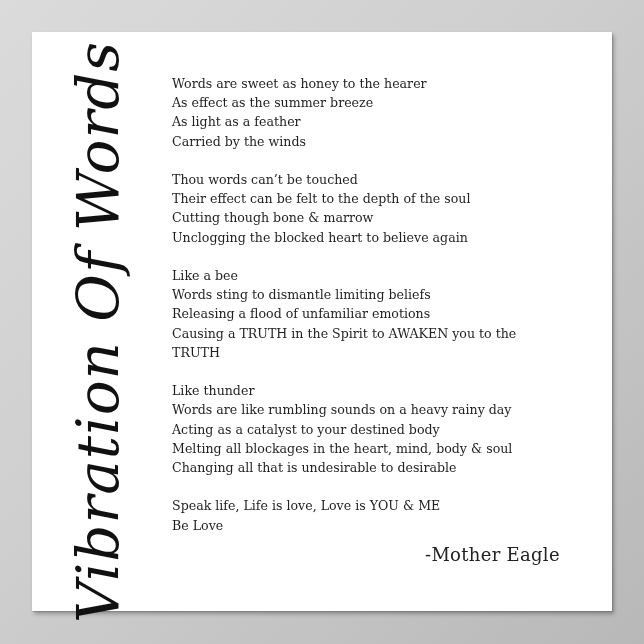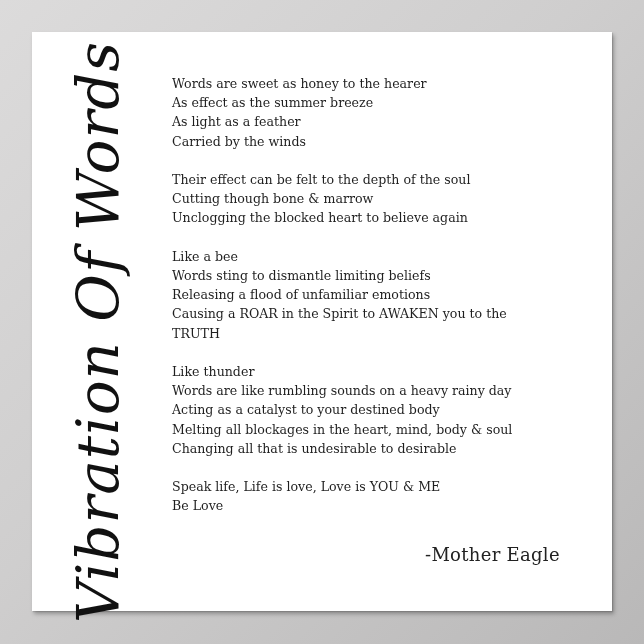--- a/index.html
+++ b/index.html
@@ -81,29 +81,30 @@
   </div>
 
   <div class="poem">
     <div class="stanza">
       <span class="line">Words are sweet as honey to the hearer</span>
       <span class="line">As effect as the summer breeze</span>
       <span class="line">As light as a feather</span>
       <span class="line">Carried by the winds</span>
     </div>
     <div class="stanza">
+      <span class="line">Thou words can’t be touched</span>
       <span class="line">Their effect can be felt to the depth of the soul</span>
       <span class="line">Cutting though bone &amp; marrow</span>
       <span class="line">Unclogging the blocked heart to believe again</span>
     </div>
     <div class="stanza">
       <span class="line">Like a bee</span>
       <span class="line">Words sting to dismantle limiting beliefs</span>
       <span class="line">Releasing a flood of unfamiliar emotions</span>
-      <span class="line">Causing a ROAR in the Spirit to AWAKEN you to the</span>
+      <span class="line">Causing a TRUTH in the Spirit to AWAKEN you to the</span>
       <span class="line">TRUTH</span>
     </div>
     <div class="stanza">
       <span class="line">Like thunder</span>
       <span class="line">Words are like rumbling sounds on a heavy rainy day</span>
       <span class="line">Acting as a catalyst to your destined body</span>
       <span class="line">Melting all blockages in the heart, mind, body &amp; soul</span>
       <span class="line">Changing all that is undesirable to desirable</span>
     </div>
     <div class="stanza">

